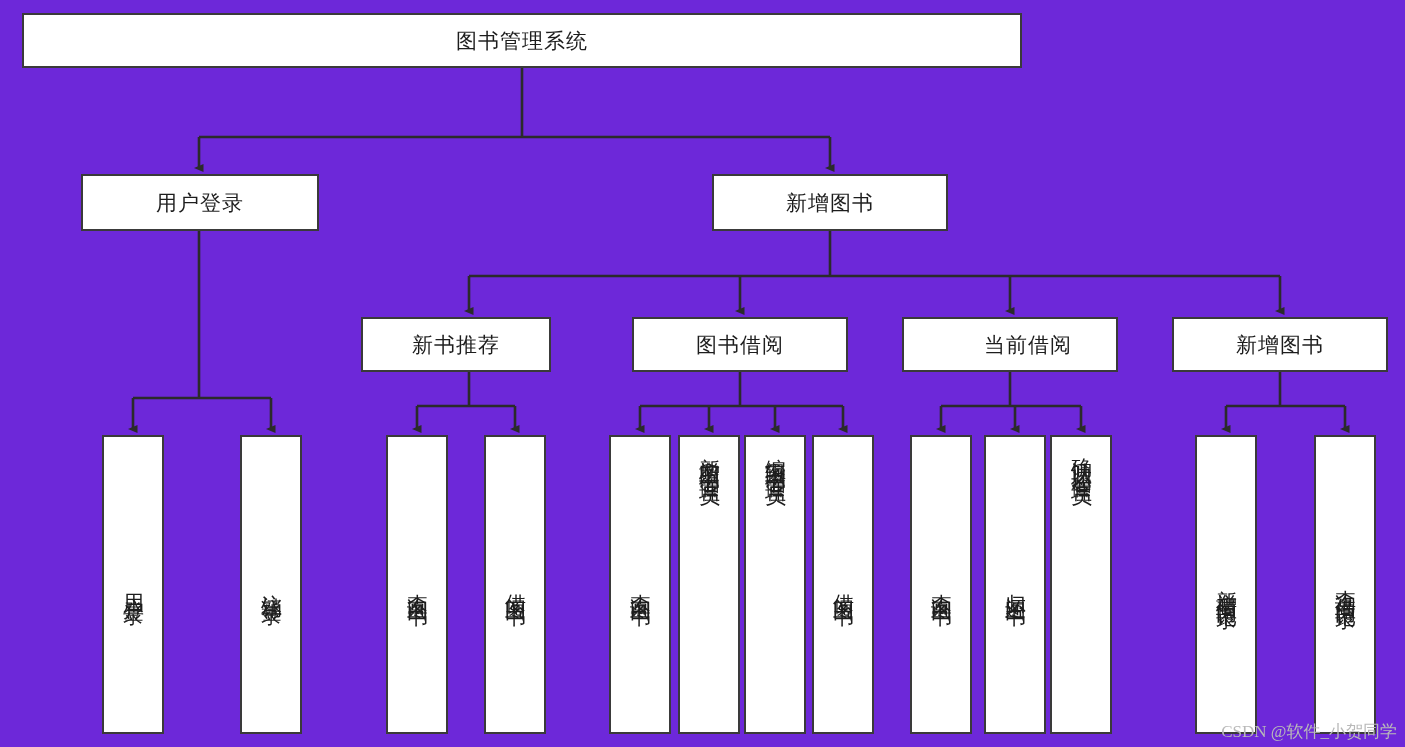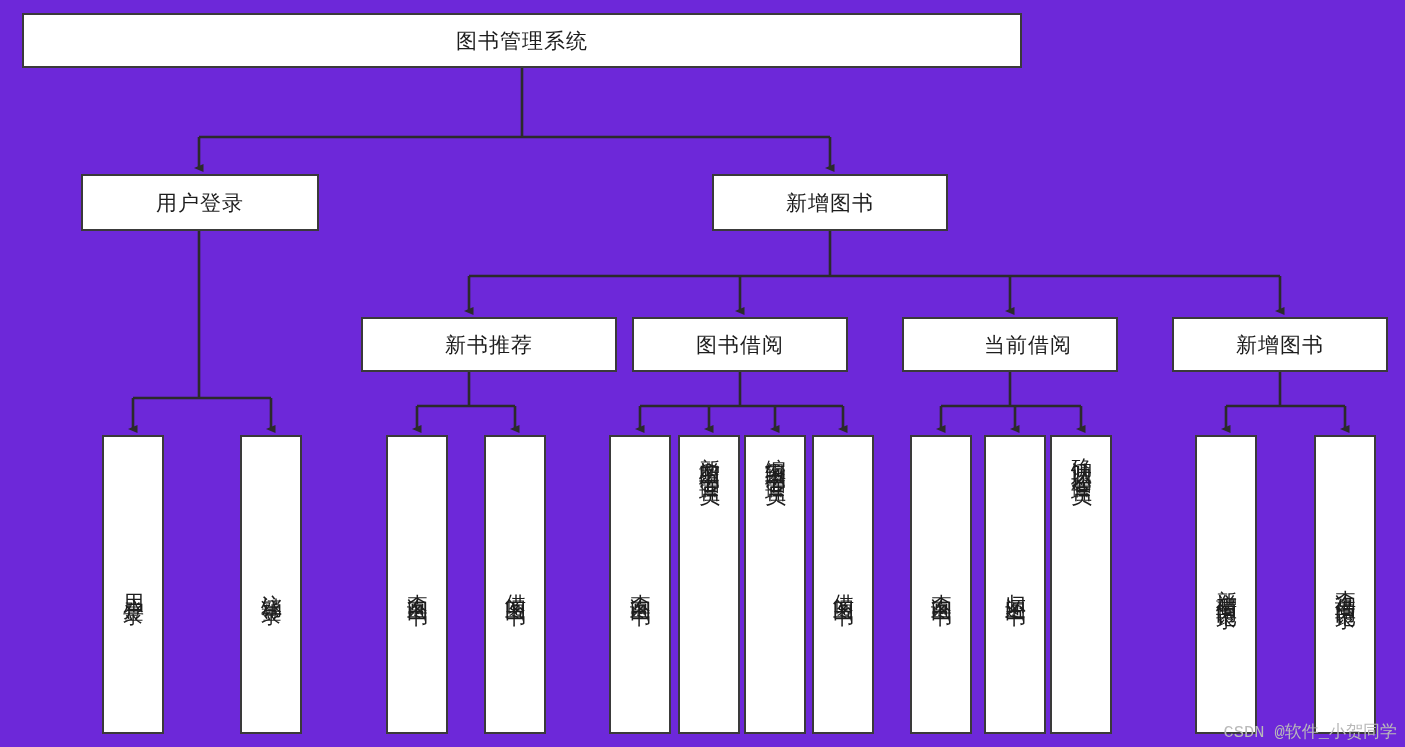--- a/index.html
+++ b/index.html
@@ -58,21 +58,21 @@
     align-items: center;
   }
   .watermark {
     position: absolute;
     right: 8px;
     bottom: 4px;
     font-size: 17px;
     color: #b9b9b9;
     white-space: nowrap;
     z-index: 5;
-    font-family: Liberation Mono, monospace;
+    font-family: Liberation Serif, serif;
   }
 </style>
 </head>
 <body>
 
 <div id="canvas">
 
   <svg id="svg-edges" viewBox="0 0 1405 747">
     <defs>
       <marker id="arrow" markerWidth="10" markerHeight="10" refX="4.5" refY="5" orient="auto" markerUnits="userSpaceOnUse">
@@ -127,21 +127,21 @@
     <span class="label">图书管理系统</span>
   </div>
 
   <div class="node node-h" style="left:81px; top:174px; width:238px; height:57px;">
     <span class="label">用户登录</span>
   </div>
   <div class="node node-h" style="left:712px; top:174px; width:236px; height:57px;">
     <span class="label">新增图书</span>
   </div>
 
-  <div class="node node-h" style="left:361px; top:317px; width:256px; height:55px;">
+  <div class="node node-h" style="left:361px; top:317px; width:190px; height:55px;">
     <span class="label">新书推荐</span>
   </div>
   <div class="node node-h" style="left:632px; top:317px; width:216px; height:55px;">
     <span class="label">图书借阅</span>
   </div>
   <div class="node node-h" style="left:902px; top:317px; width:216px; height:55px;padding-left:36px;">
     <span class="label">当前借阅</span>
   </div>
   <div class="node node-h" style="left:1172px; top:317px; width:216px; height:55px;">
     <span class="label">新增图书</span>

